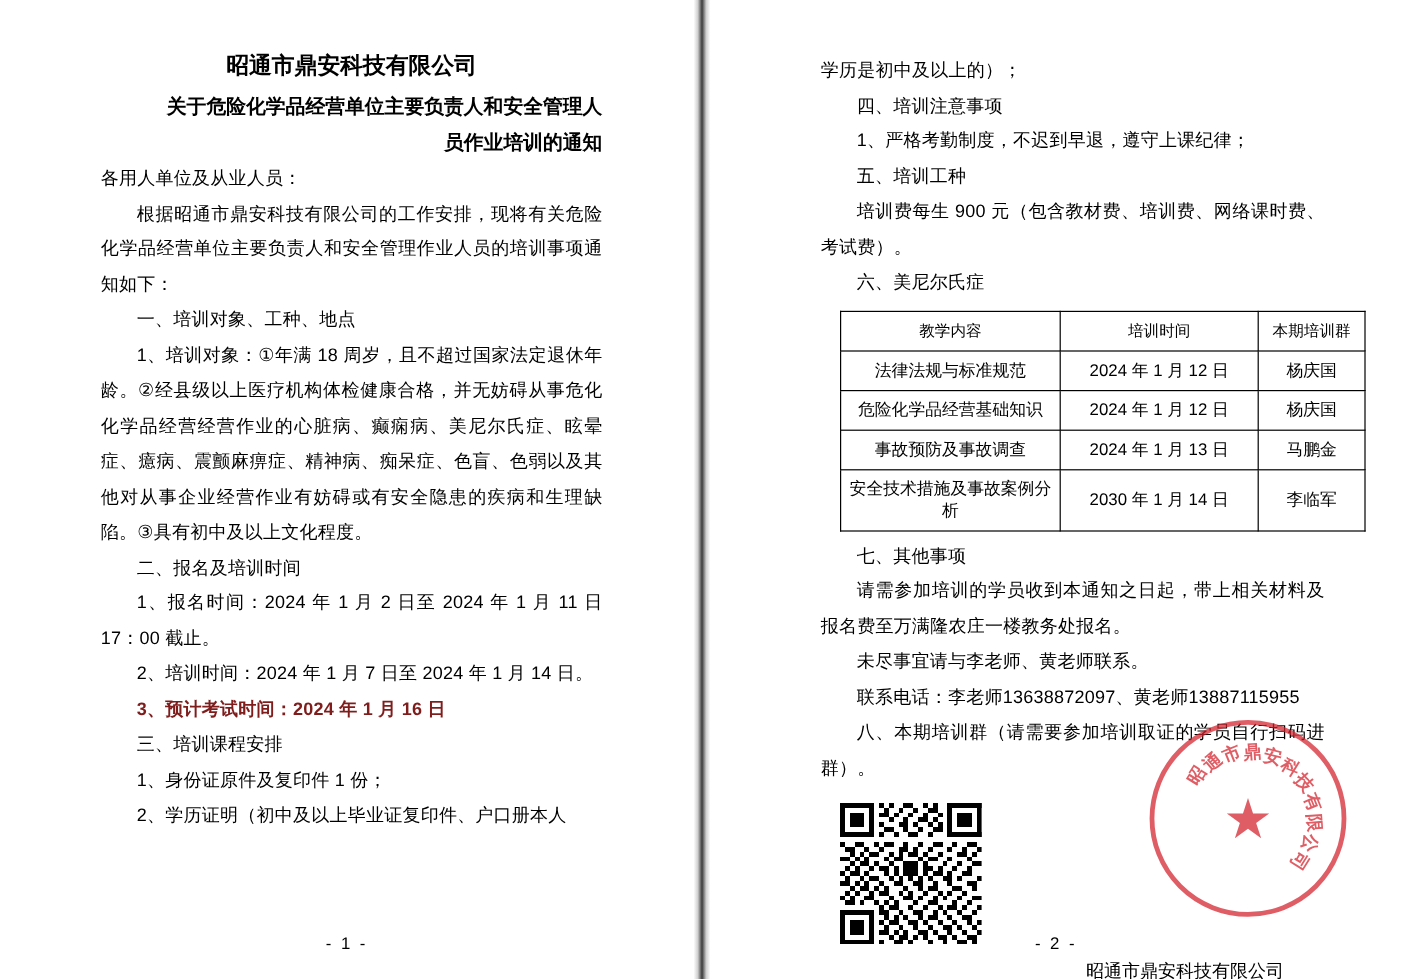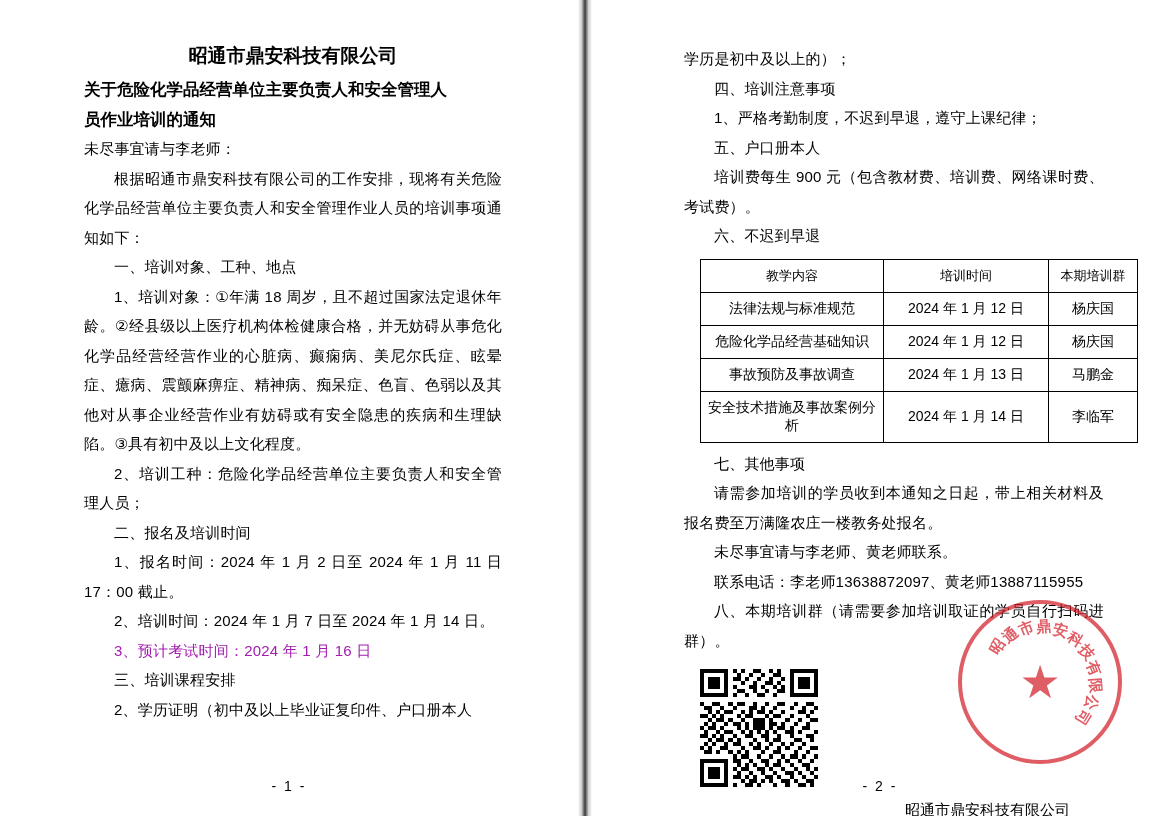--- a/index.html
+++ b/index.html
@@ -41,38 +41,38 @@
     padding: 44px 64px 0 92px;
   }
   .doc-title {
     text-align: center;
     font-size: 19px;
     font-weight: bold;
     line-height: 32px;
     margin-bottom: 2px;
   }
   .doc-subtitle {
-    text-align: left;
+    text-align: right;
     font-size: 16.5px;
     font-weight: bold;
     line-height: 30px;
   }
   p.body {
     font-size: 15px;
     line-height: 29.5px;
     margin: 0;
     text-align: justify;
     letter-spacing: 0.2px;
   }
   p.indent2 {
     text-indent: 30px;
   }
   p.red {
-    color: #a21caf;
-    font-weight: normal;
+    color: #7f1d1d;
+    font-weight: bold;
   }
   .salut {
     margin-top: 6px;
   }
   .page-num {
     position: absolute;
     bottom: 22px;
     left: 0;
     width: 100%;
     text-align: center;
@@ -154,44 +154,44 @@
 </head>
 <body>
 
 <div class="spread">
 
   <div class="page page-left">
     <div class="doc-title">昭通市鼎安科技有限公司</div>
     <div class="doc-subtitle">关于危险化学品经营单位主要负责人和安全管理人</div>
     <div class="doc-subtitle">员作业培训的通知</div>
 
-    <p class="body salut">未尽事宜请与李老师：</p>
+    <p class="body salut">各用人单位及从业人员：</p>
     <p class="body indent2">根据昭通市鼎安科技有限公司的工作安排，现将有关危险化学品经营单位主要负责人和安全管理作业人员的培训事项通知如下：</p>
     <p class="body indent2">一、培训对象、工种、地点</p>
     <p class="body indent2">1、培训对象：①年满 18 周岁，且不超过国家法定退休年龄。②经县级以上医疗机构体检健康合格，并无妨碍从事危化化学品经营经营作业的心脏病、癫痫病、美尼尔氏症、眩晕症、癔病、震颤麻痹症、精神病、痴呆症、色盲、色弱以及其他对从事企业经营作业有妨碍或有安全隐患的疾病和生理缺陷。③具有初中及以上文化程度。</p>
-    <p class="body indent2">2、培训工种：危险化学品经营单位主要负责人和安全管理人员；</p>
     <p class="body indent2">二、报名及培训时间</p>
     <p class="body indent2">1、报名时间：2024 年 1 月 2 日至 2024 年 1 月 11 日 17：00 截止。</p>
     <p class="body indent2">2、培训时间：2024 年 1 月 7 日至 2024 年 1 月 14 日。</p>
     <p class="body indent2 red">3、预计考试时间：2024 年 1 月 16 日</p>
     <p class="body indent2">三、培训课程安排</p>
+    <p class="body indent2">1、身份证原件及复印件 1 份；</p>
     <p class="body indent2">2、学历证明（初中及以上毕业证复印件、户口册本人</p>
 
     <div class="page-num">- 1 -</div>
   </div>
 
   <div class="gutter"></div>
 
   <div class="page page-right">
     <p class="body">学历是初中及以上的）；</p>
     <p class="body indent2">四、培训注意事项</p>
     <p class="body indent2">1、严格考勤制度，不迟到早退，遵守上课纪律；</p>
-    <p class="body indent2">五、户口册本人</p>
+    <p class="body indent2">五、培训工种</p>
     <p class="body indent2">培训费每生 900 元（包含教材费、培训费、网络课时费、考试费）。</p>
-    <p class="body indent2">六、不迟到早退</p>
+    <p class="body indent2">六、美尼尔氏症</p>
 
     <table class="course">
       <thead>
         <tr>
           <th class="col1">教学内容</th>
           <th class="col2">培训时间</th>
           <th class="col3">本期培训群</th>
         </tr>
       </thead>
       <tbody>
@@ -205,21 +205,21 @@
           <td class="col2">2024 年 1 月 12 日</td>
           <td class="col3">杨庆国</td>
         </tr>
         <tr>
           <td class="col1">事故预防及事故调查</td>
           <td class="col2">2024 年 1 月 13 日</td>
           <td class="col3">马鹏金</td>
         </tr>
         <tr>
           <td class="col1">安全技术措施及事故案例分析</td>
-          <td class="col2">2024 年 1 月 14 日</td>
+          <td class="col2">2030 年 1 月 14 日</td>
           <td class="col3">李临军</td>
         </tr>
       </tbody>
     </table>
 
     <p class="body indent2">七、其他事项</p>
     <p class="body indent2">请需参加培训的学员收到本通知之日起，带上相关材料及报名费至万满隆农庄一楼教务处报名。</p>
     <p class="body indent2">未尽事宜请与李老师、黄老师联系。</p>
     <p class="body indent2">联系电话：李老师13638872097、黄老师13887115955</p>
     <p class="body indent2">八、本期培训群（请需要参加培训取证的学员自行扫码进群）。</p>

